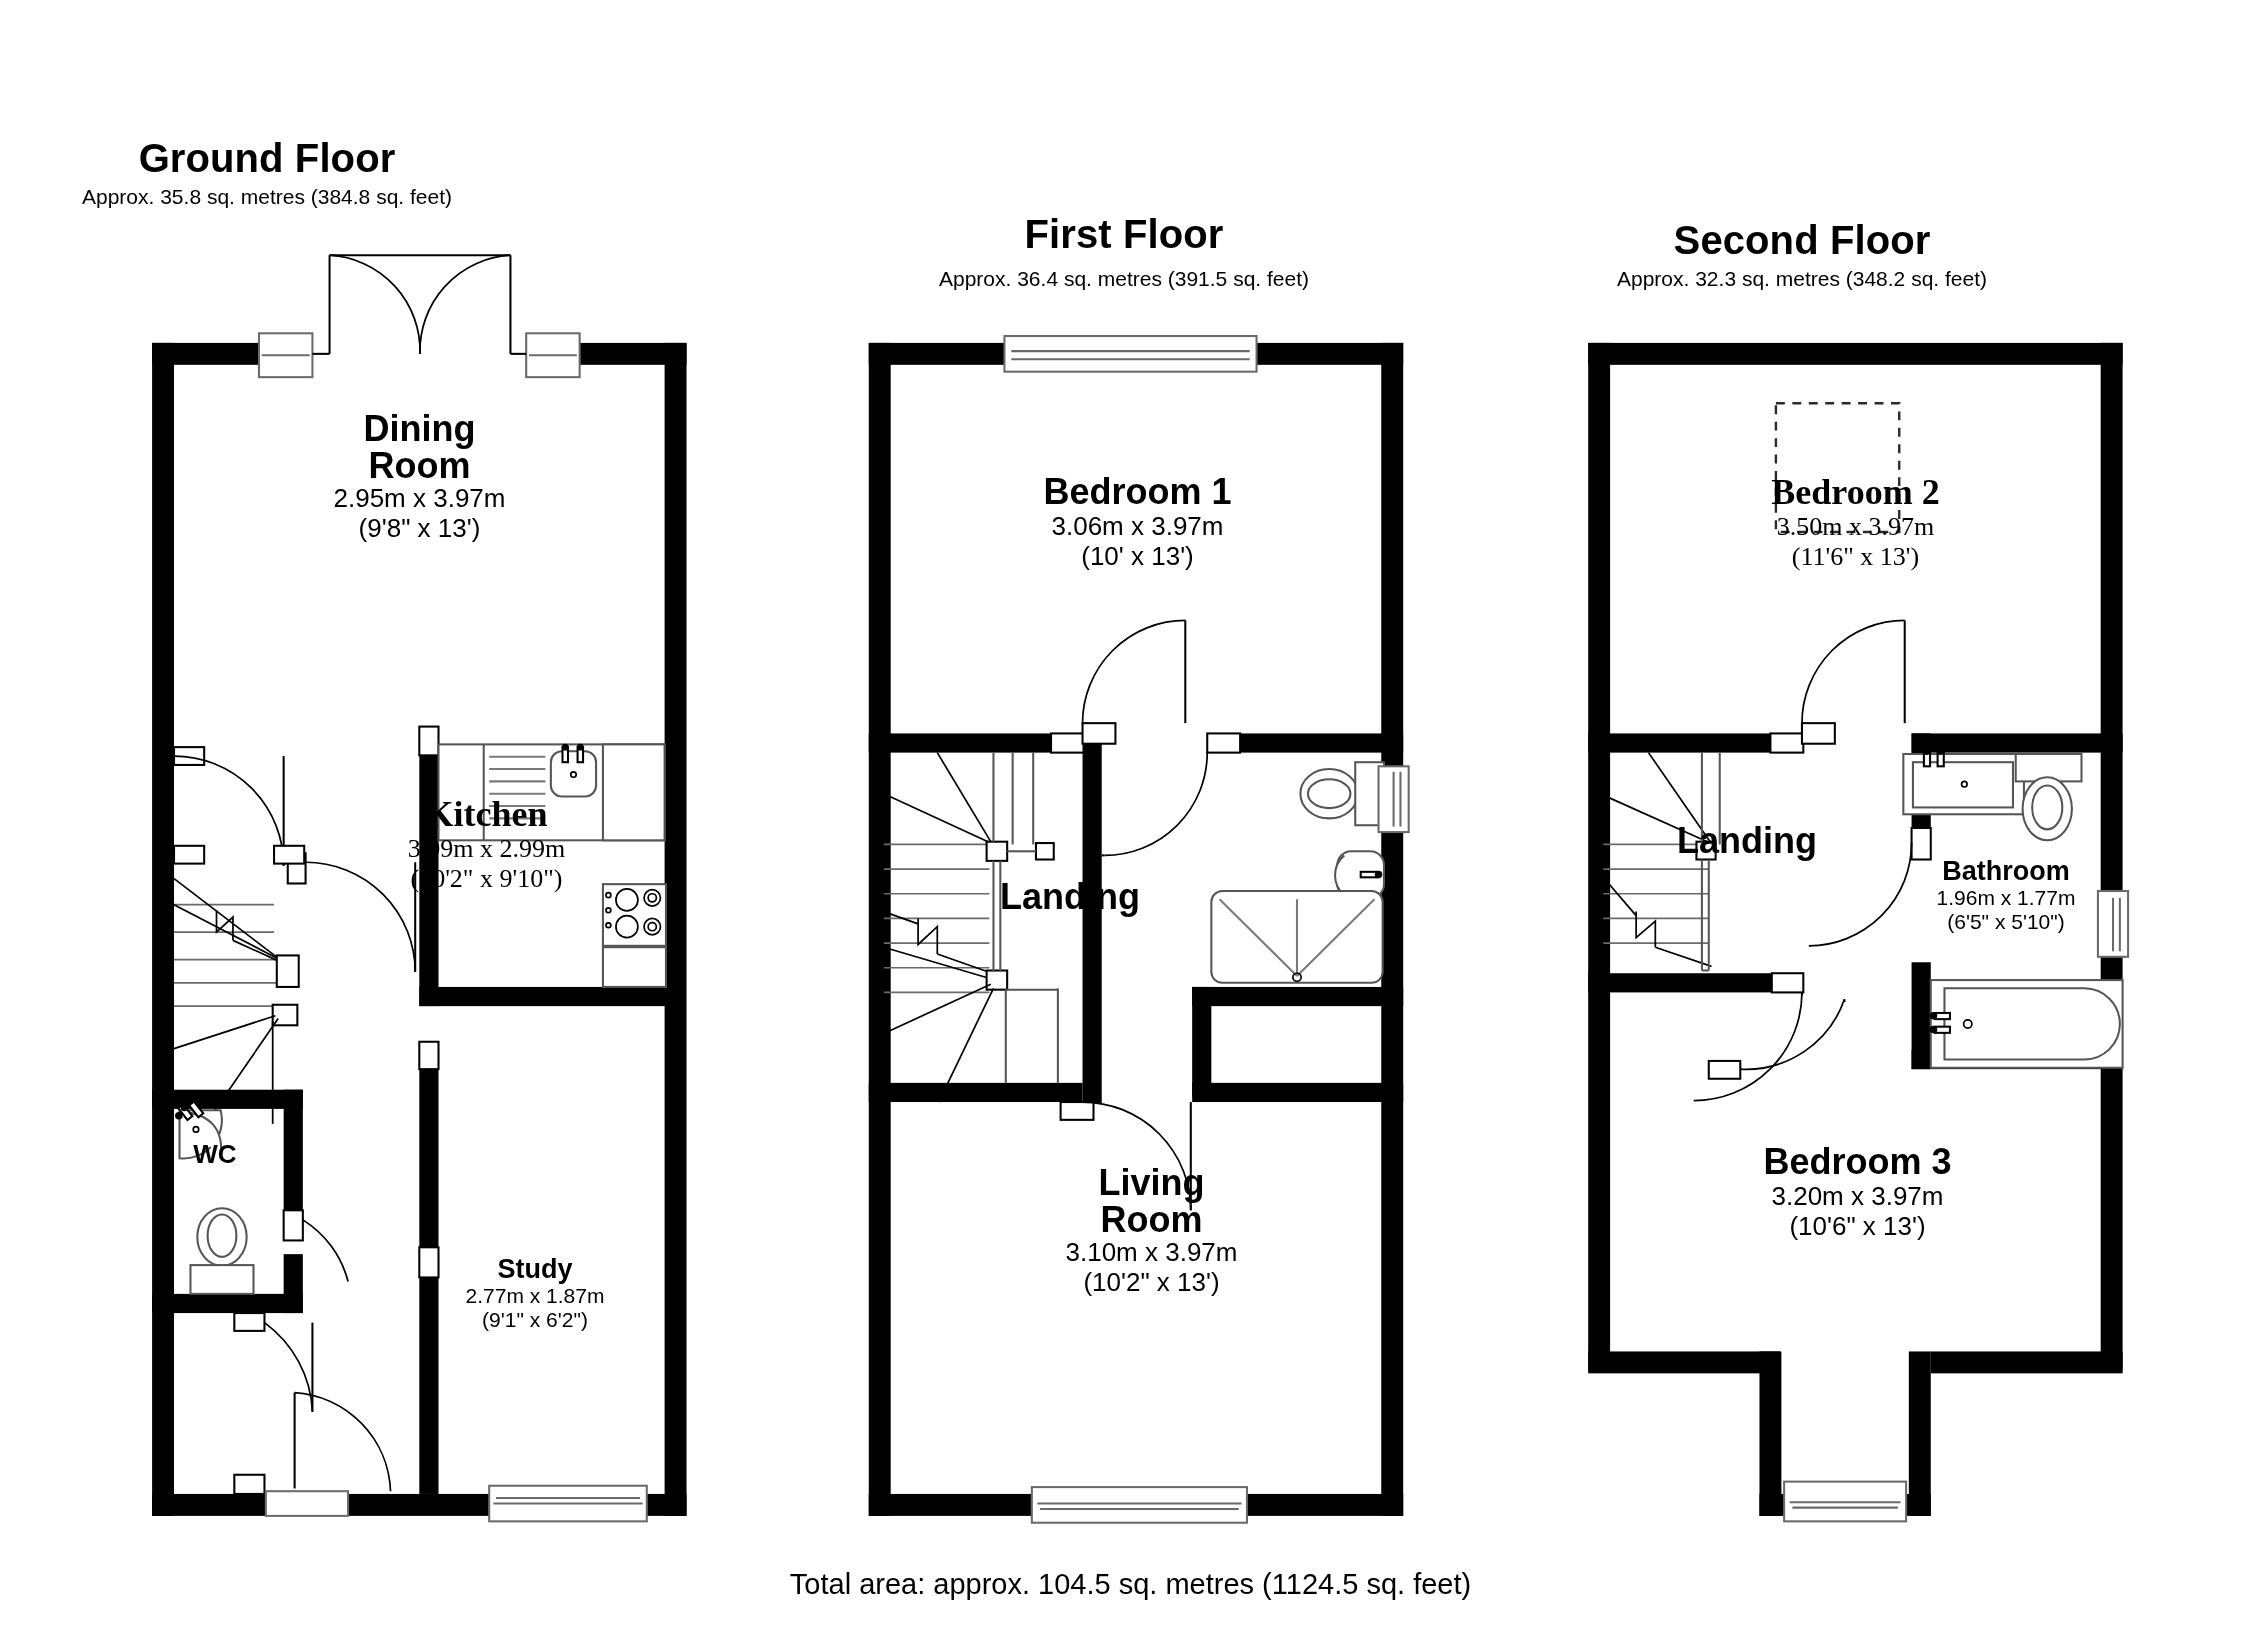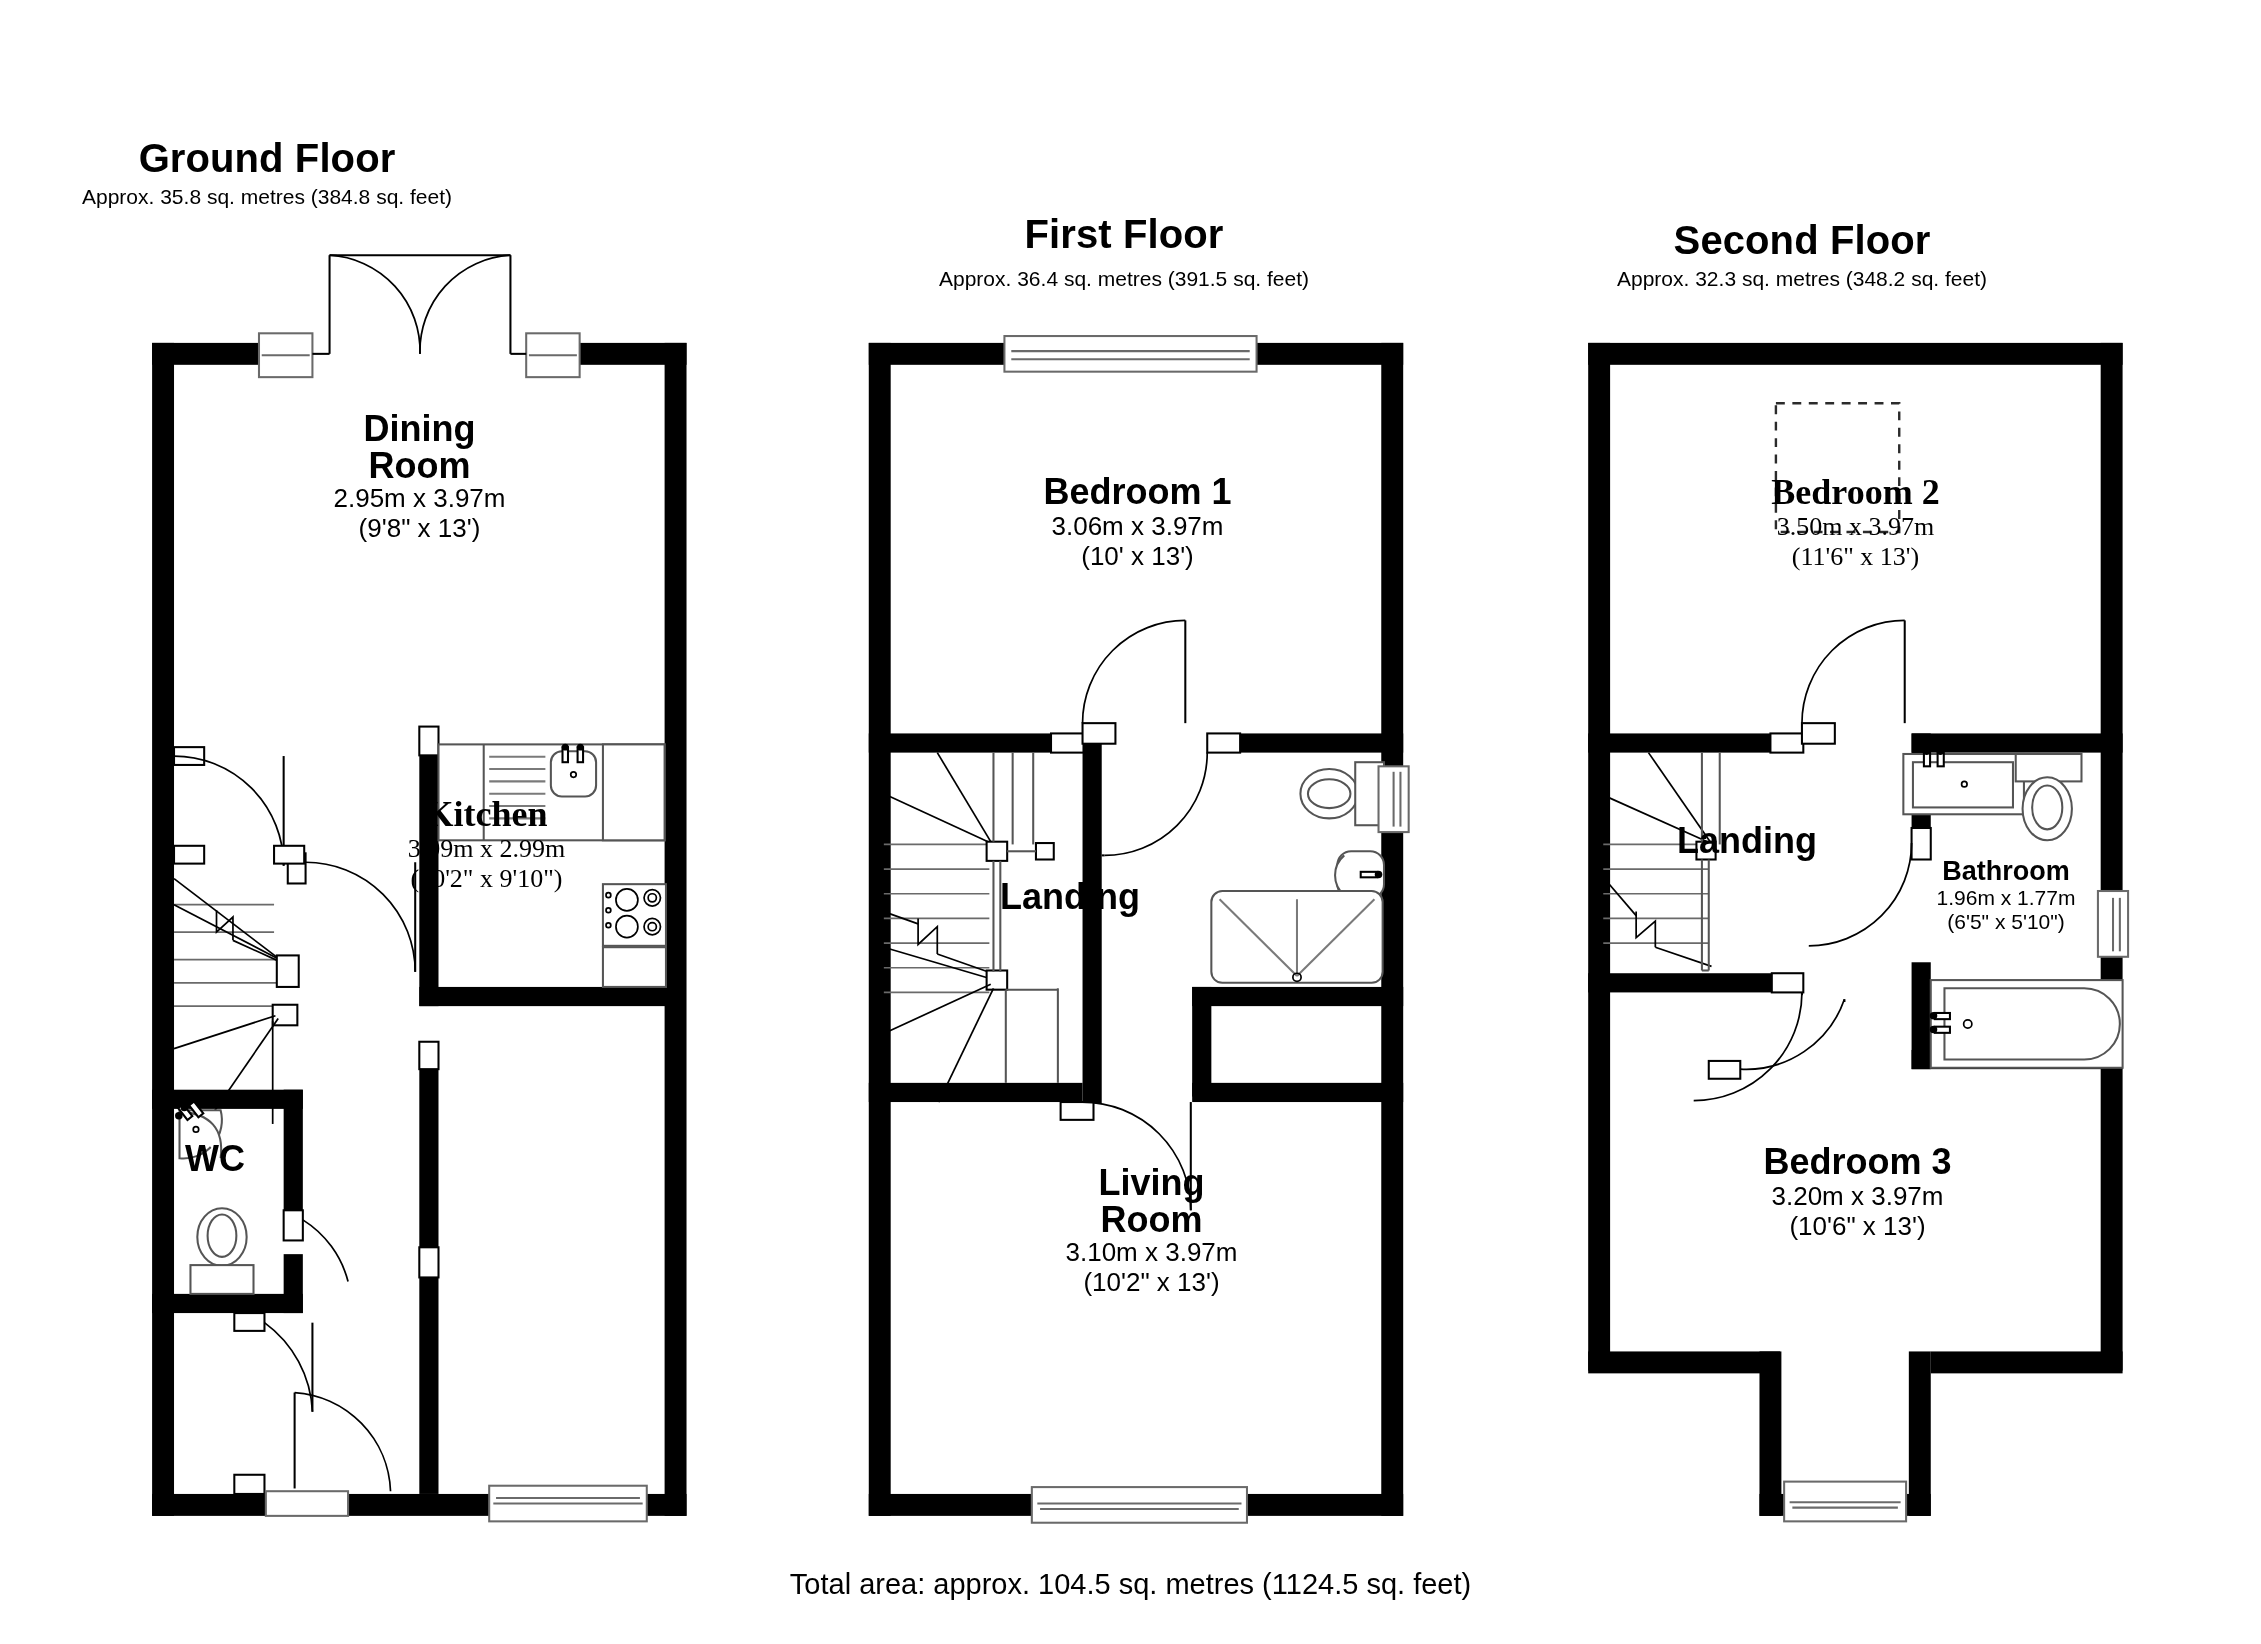--- a/index.html
+++ b/index.html
@@ -68,21 +68,21 @@
     font-size: 36px;
   }
   .room .rname.two-line { line-height: 1.02; }
   .room .rdim {
     display: block;
     font-size: 26px;
     line-height: 1.14;
   }
   .room.small .rname { font-size: 27px; }
   .room.small .rdim  { font-size: 21px; }
-  .room.wc .rname    { font-size: 36px; }
+  .room.wc .rname    { font-size: 26px; }
   .total-area {
     position: absolute;
     text-align: center;
     font-size: 29px;
     white-space: nowrap;
     left: 0;
     width: 2261px;
     top: 1568px;
   }
 </style>
@@ -515,20 +515,25 @@
   <div class="room" style="left:315px; top:795px; width:343px;font-family:Liberation Serif, serif;">
     <span class="rname">Kitchen</span>
     <span class="rdim">3.09m x 2.99m</span>
     <span class="rdim">(10'2" x 9'10")</span>
   </div>
 
   <div class="room wc" style="left:136px; top:1140px; width:158px;">
     <span class="rname">WC</span>
   </div>
 
+  <div class="room small" style="left:391px; top:1255px; width:288px;">
+    <span class="rname">Study</span>
+    <span class="rdim">2.77m x 1.87m</span>
+    <span class="rdim">(9'1" x 6'2")</span>
+  </div>
 
   <div class="room" style="left:966px; top:473px; width:343px;">
     <span class="rname">Bedroom 1</span>
     <span class="rdim">3.06m x 3.97m</span>
     <span class="rdim">(10' x 13')</span>
   </div>
 
   <div class="room" style="left:926px; top:878px; width:288px;">
     <span class="rname">Landing</span>
   </div>

